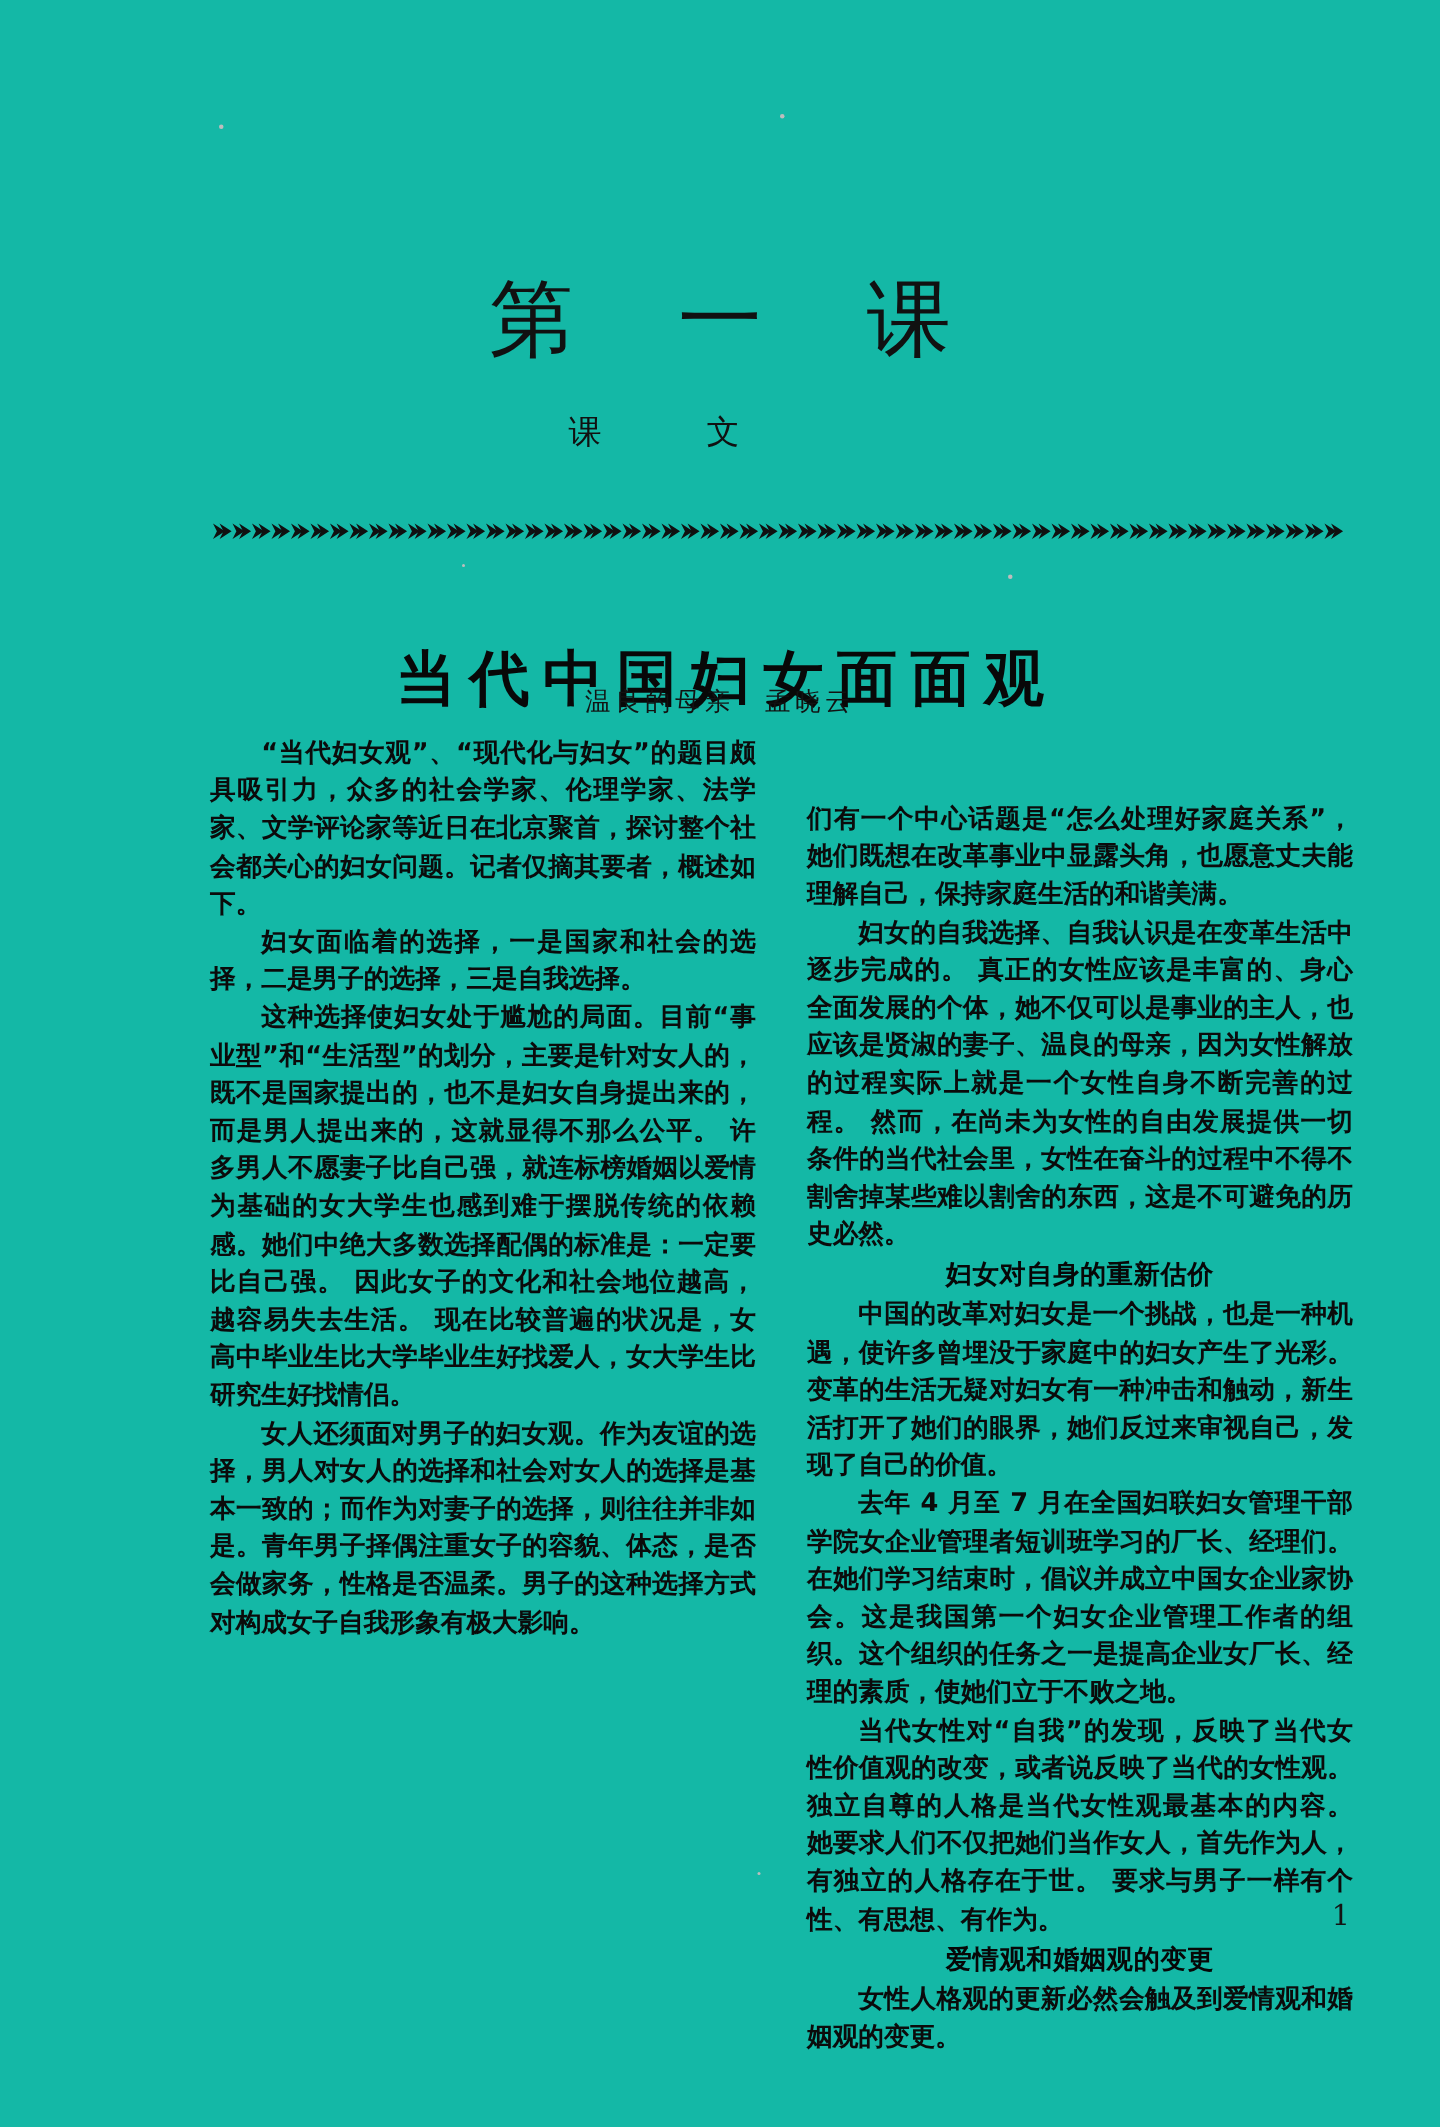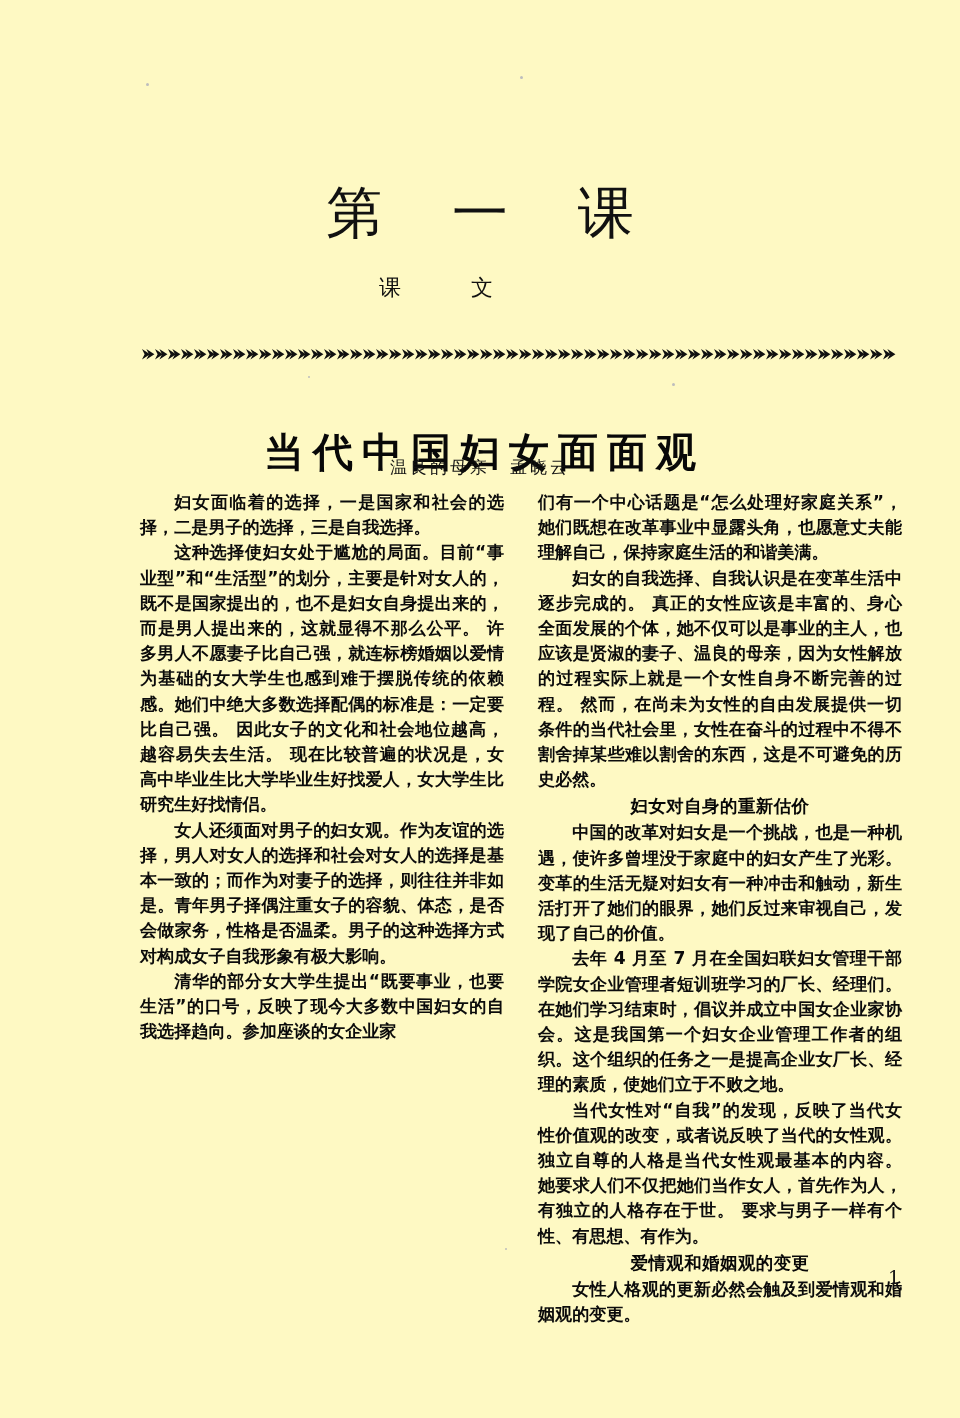--- a/index.html
+++ b/index.html
@@ -4,21 +4,21 @@
 <style>
   html, body {
     margin: 0;
     padding: 0;
     background: #ffffff;
   }
   .page {
     position: relative;
     width: 960px;
     height: 1418px;
-    background: #fef9c3;
+    background: #14b8a6;
     overflow: hidden;
     font-family: "DejaVu Sans", "Liberation Sans", sans-serif;
     color: #0c0c0c;
   }
 
   
   .lesson-title {
     position: absolute;
     left: 0;
     top: 176px;
@@ -222,27 +222,27 @@
         </g>
       </g>
     </svg>
   </div>
 
   <h1 class="article-title">当代中国妇女面面观</h1>
   <div class="article-byline">温良的母亲　孟晓云</div>
 
   <div class="columns">
     <div class="col" id="col-left">
+        <p class="para">“当代妇女观”、“现代化与妇女”的题目颇具吸引力，众多的社会学家、伦理学家、法学家、文学评论家等近日在北京聚首，探讨整个社会都关心的妇女问题。记者仅摘其要者，概述如下。</p>
         <p class="para">妇女面临着的选择，一是国家和社会的选择，二是男子的选择，三是自我选择。</p>
         <p class="para">这种选择使妇女处于尴尬的局面。目前“事业型”和“生活型”的划分，主要是针对女人的，既不是国家提出的，也不是妇女自身提出来的，而是男人提出来的，这就显得不那么公平。 许多男人不愿妻子比自己强，就连标榜婚姻以爱情为基础的女大学生也感到难于摆脱传统的依赖感。她们中绝大多数选择配偶的标准是：一定要比自己强。 因此女子的文化和社会地位越高，越容易失去生活。 现在比较普遍的状况是，女高中毕业生比大学毕业生好找爱人，女大学生比研究生好找情侣。</p>
         <p class="para">女人还须面对男子的妇女观。作为友谊的选择，男人对女人的选择和社会对女人的选择是基本一致的；而作为对妻子的选择，则往往并非如是。青年男子择偶注重女子的容貌、体态，是否会做家务，性格是否温柔。男子的这种选择方式对构成女子自我形象有极大影响。</p>
-        <p class="para">清华的部分女大学生提出“既要事业，也要生活”的口号，反映了现今大多数中国妇女的自我选择趋向。参加座谈的女企业家</p>
       </div>
     <div class="col" id="col-right">
-        <p class="para" style="text-indent: 0px;">们有一个中心话题是“怎么处理好家庭关系”，她们既想在改革事业中显露头角，也愿意丈夫能理解自己，保持家庭生活的和谐美满。</p>
+        <p class="para" style="text-indent: 0px; margin-top: 44px;">们有一个中心话题是“怎么处理好家庭关系”，她们既想在改革事业中显露头角，也愿意丈夫能理解自己，保持家庭生活的和谐美满。</p>
         <p class="para">妇女的自我选择、自我认识是在变革生活中逐步完成的。 真正的女性应该是丰富的、身心全面发展的个体，她不仅可以是事业的主人，也应该是贤淑的妻子、温良的母亲，因为女性解放的过程实际上就是一个女性自身不断完善的过程。 然而，在尚未为女性的自由发展提供一切条件的当代社会里，女性在奋斗的过程中不得不割舍掉某些难以割舍的东西，这是不可避免的历史必然。</p>
         <h2 class="subhead">妇女对自身的重新估价</h2>
         <p class="para">中国的改革对妇女是一个挑战，也是一种机遇，使许多曾埋没于家庭中的妇女产生了光彩。变革的生活无疑对妇女有一种冲击和触动，新生活打开了她们的眼界，她们反过来审视自己，发现了自己的价值。</p>
         <p class="para">去年 4 月至 7 月在全国妇联妇女管理干部学院女企业管理者短训班学习的厂长、经理们。 在她们学习结束时，倡议并成立中国女企业家协会。这是我国第一个妇女企业管理工作者的组织。这个组织的任务之一是提高企业女厂长、经理的素质，使她们立于不败之地。</p>
         <p class="para">当代女性对“自我”的发现，反映了当代女性价值观的改变，或者说反映了当代的女性观。独立自尊的人格是当代女性观最基本的内容。 她要求人们不仅把她们当作女人，首先作为人，有独立的人格存在于世。 要求与男子一样有个性、有思想、有作为。</p>
         <h2 class="subhead">爱情观和婚姻观的变更</h2>
         <p class="para">女性人格观的更新必然会触及到爱情观和婚姻观的变更。</p>
       </div>
   </div>
 

